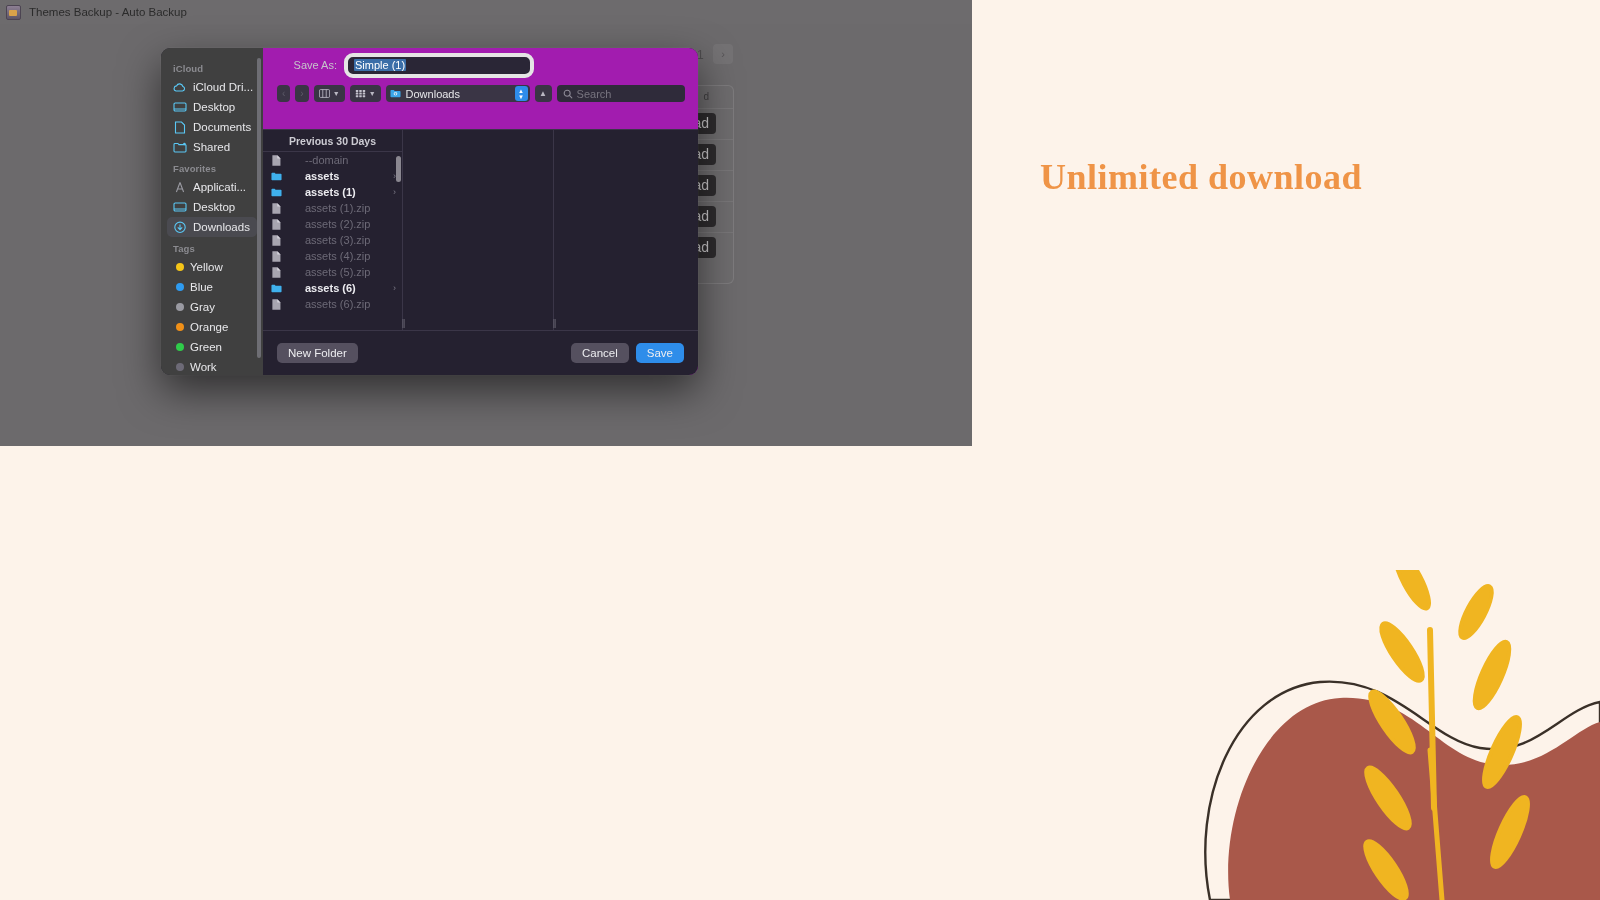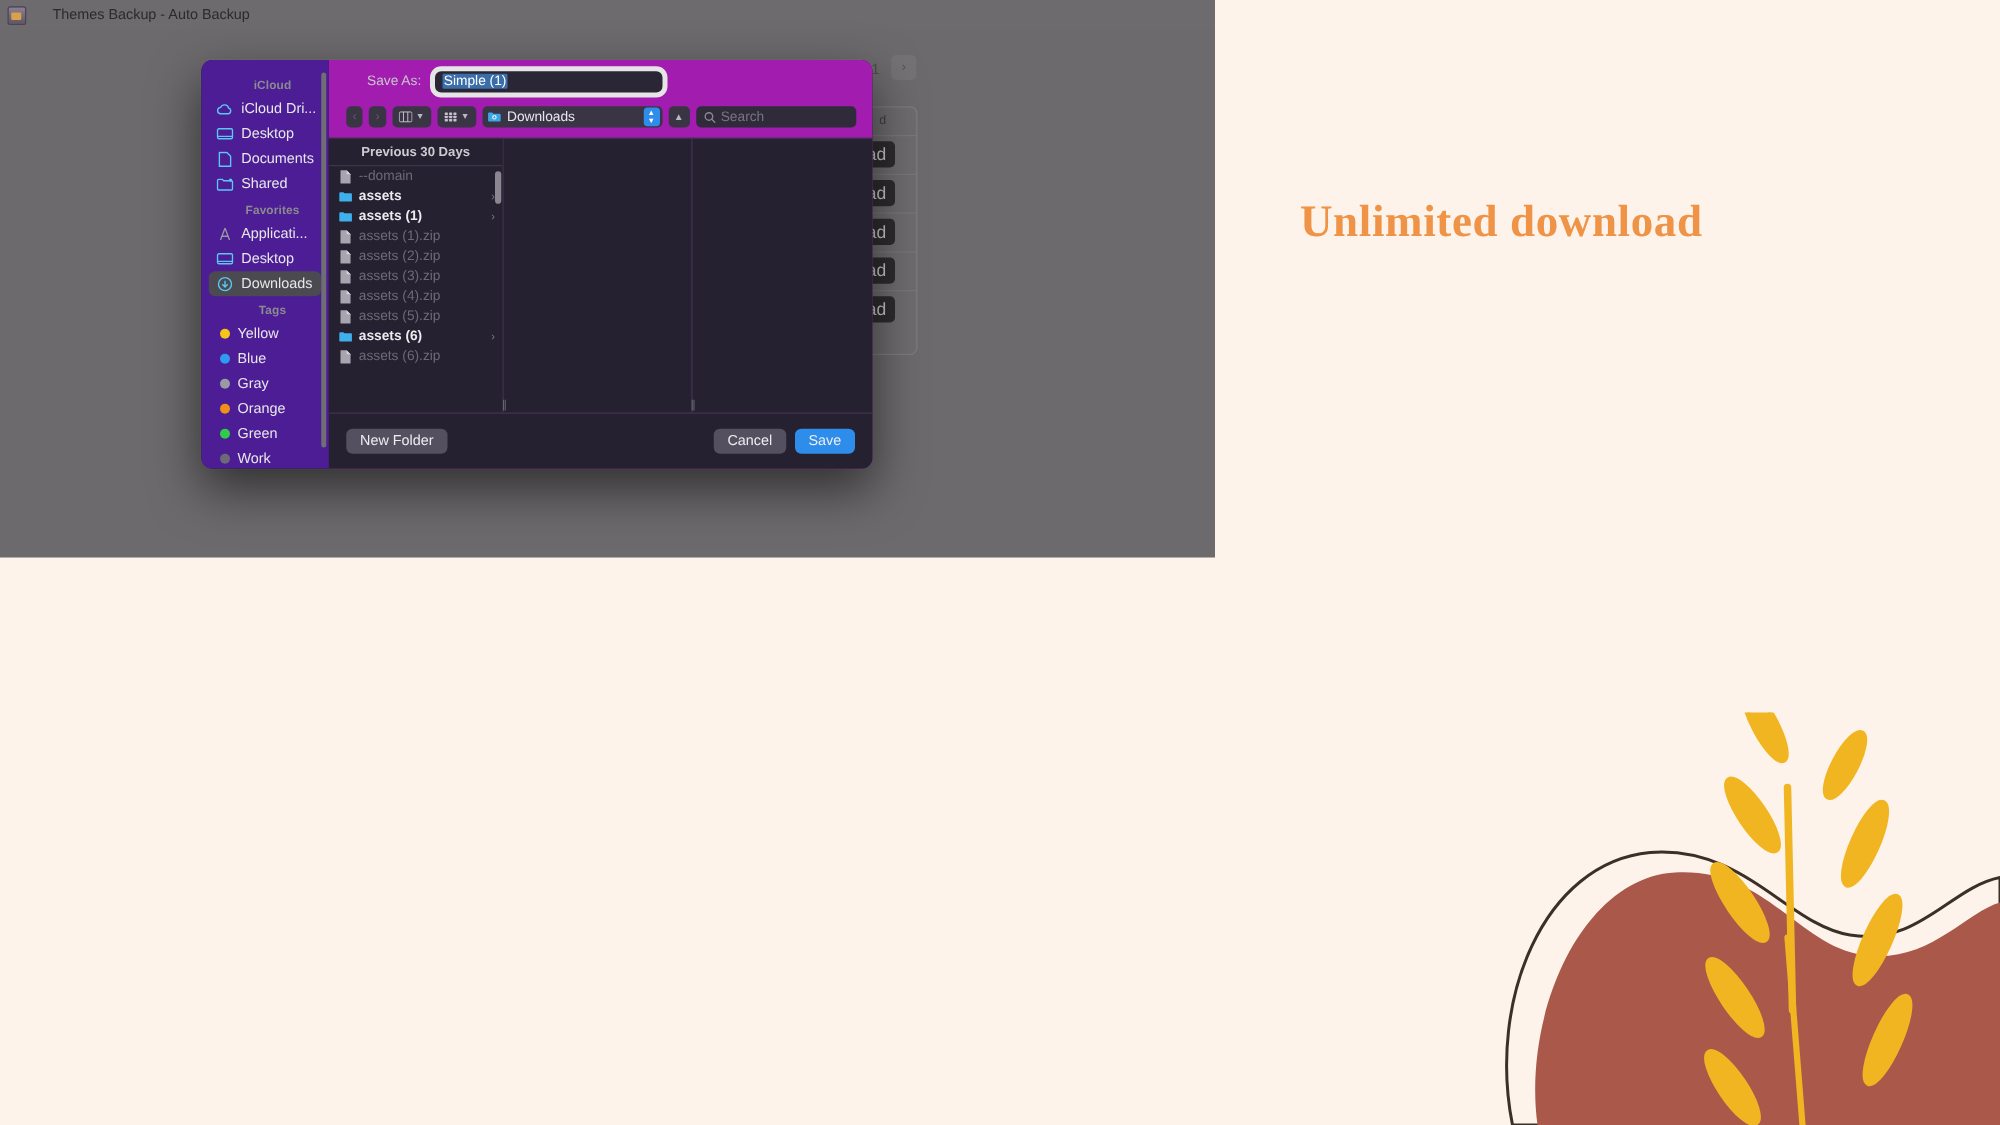--- a/index.html
+++ b/index.html
@@ -22,21 +22,21 @@
 
   #deco{position:absolute;right:0;bottom:0;width:420px;height:330px;pointer-events:none;}
 
   
   #browser{
     position:absolute;left:0;top:0;width:972px;height:446px;
     background:#6c6a6c;overflow:hidden;
   }
   #titlebar{
     position:absolute;left:0;top:0;width:100%;height:24px;
-    background:#6d6b6d;display:flex;align-items:center;gap:21px;padding-left:6px;
+    background:#6d6b6d;display:flex;align-items:center;gap:8px;padding-left:6px;
     box-sizing:border-box;
   }
   #titlebar .tb-icon{width:13px;height:13px;border-radius:2px;
     background:linear-gradient(#8d7f93,#5e5566);border:1px solid #4c4452;
     position:relative;flex:0 0 auto;}
   #titlebar .tb-icon:after{content:"";position:absolute;left:2px;top:4px;width:8px;height:6px;
     background:#d9a24a;border-radius:1px;}
   #titlebar .tb-title{font-size:11.5px;color:#2b2b2b;white-space:nowrap;}
 
   
@@ -59,21 +59,21 @@
 
   
   #sheet{
     position:absolute;left:161px;top:48px;width:537px;height:327px;
     background:#252130;border-radius:9px;overflow:hidden;
     box-shadow:0 16px 40px rgba(0,0,0,.55), 0 0 0 .5px rgba(255,255,255,.08);
     display:flex;color:#e4e4e6;font-size:11.5px;
   }
 
   
-  #sb{width:102px;background:#4c1d95;flex:0 0 auto;position:relative;overflow:hidden;padding-top:9px;box-sizing:border-box;text-align:center;}
+  #sb{width:102px;background:#404040;flex:0 0 auto;position:relative;overflow:hidden;padding-top:9px;box-sizing:border-box;}
   .sb-head{font-size:9.5px;font-weight:bold;color:#8b8b90;padding:6px 0 3px 12px;letter-spacing:.1px;}
   .sb-row{display:flex;align-items:center;gap:6px;height:20px;margin:0 6px;padding-left:6px;border-radius:5px;color:#e7e7ea;font-size:11.5px;white-space:nowrap;}
   .sb-row.sel{background:#4a4a50;}
   .sb-ic{width:14px;height:13px;flex:0 0 auto;display:block;}
   .dot{width:8px;height:8px;border-radius:50%;flex:0 0 auto;margin-left:3px;}
   #sb-scroll{position:absolute;right:2px;top:10px;width:4px;height:300px;border-radius:2px;background:#6e6e74;}
 
   
   #rp{flex:1;display:flex;flex-direction:column;min-width:0;background:#a21caf;}
 
@@ -96,28 +96,28 @@
   #loc{flex:0 0 auto;width:138px;height:17px;border-radius:4px;background:#3a3545;display:flex;align-items:center;
     padding:0 2px 0 4px;gap:5px;}
   #loc .locname{flex:1;font-size:11px;color:#e7e7ea;white-space:nowrap;overflow:hidden;}
   #stepper{width:13px;height:15px;border-radius:3px;background:#2e8dea;display:flex;flex-direction:column;
     align-items:center;justify-content:center;color:#fff;font-size:6px;line-height:6px;}
   #upbtn{width:17px;height:17px;border-radius:4px;background:#3a3545;display:flex;align-items:center;justify-content:center;color:#b9b7c2;font-size:8px;}
   #search{flex:1;height:17px;border-radius:4px;background:#2f2b3a;display:flex;align-items:center;gap:4px;
     padding:0 6px;margin-right:13px;color:#77747f;font-size:11px;}
 
   
-  #cols{flex:1;display:flex;border-top:.5px solid #3b3648;min-height:0;position:relative;}
+  #cols{flex:1;display:flex;border-top:.5px solid #3b3648;min-height:0;position:relative;margin-top:19px;}
   .col{position:relative;min-width:0;background:#231f2e;}
   #col1{width:139px;flex:0 0 auto;background:#252130;border-right:.5px solid #3b3648;}
   #col2{width:150px;flex:0 0 auto;border-right:.5px solid #3b3648;background:#252130;}
   #col3{flex:1;background:#252130;}
   #col1 .colhead{font-size:10.5px;font-weight:bold;color:#cdccd3;text-align:center;
     padding:5px 0 4px;border-bottom:.5px solid #3b3648;background:#252130;}
-  .frow{display:flex;align-items:center;gap:5px;height:16px;padding:0 6px 0 8px;font-size:11px;white-space:nowrap;justify-content:center;}
+  .frow{display:flex;align-items:center;gap:23px;height:16px;padding:0 6px 0 8px;font-size:11px;white-space:nowrap;justify-content:center;}
   .frow .fname{flex:1;overflow:hidden;text-overflow:ellipsis;}
   .frow.dim .fname{color:#6d6a77;}
   .frow.bold .fname{color:#ececf0;font-weight:bold;}
   .frow .disc{font-size:9px;color:#7d7a87;}
   .fic{width:11px;height:13px;flex:0 0 auto;}
   #c1scroll{position:absolute;right:1px;top:26px;width:5px;height:26px;border-radius:3px;background:#8a8790;}
   .rz{position:absolute;bottom:2px;width:10px;height:9px;color:#6d6a77;font-size:9px;text-align:center;line-height:9px;letter-spacing:-1px;}
 
   
   #ft{height:44px;flex:0 0 auto;display:flex;align-items:center;padding:0 14px;border-top:.5px solid #3b3648;background:#252130;}

